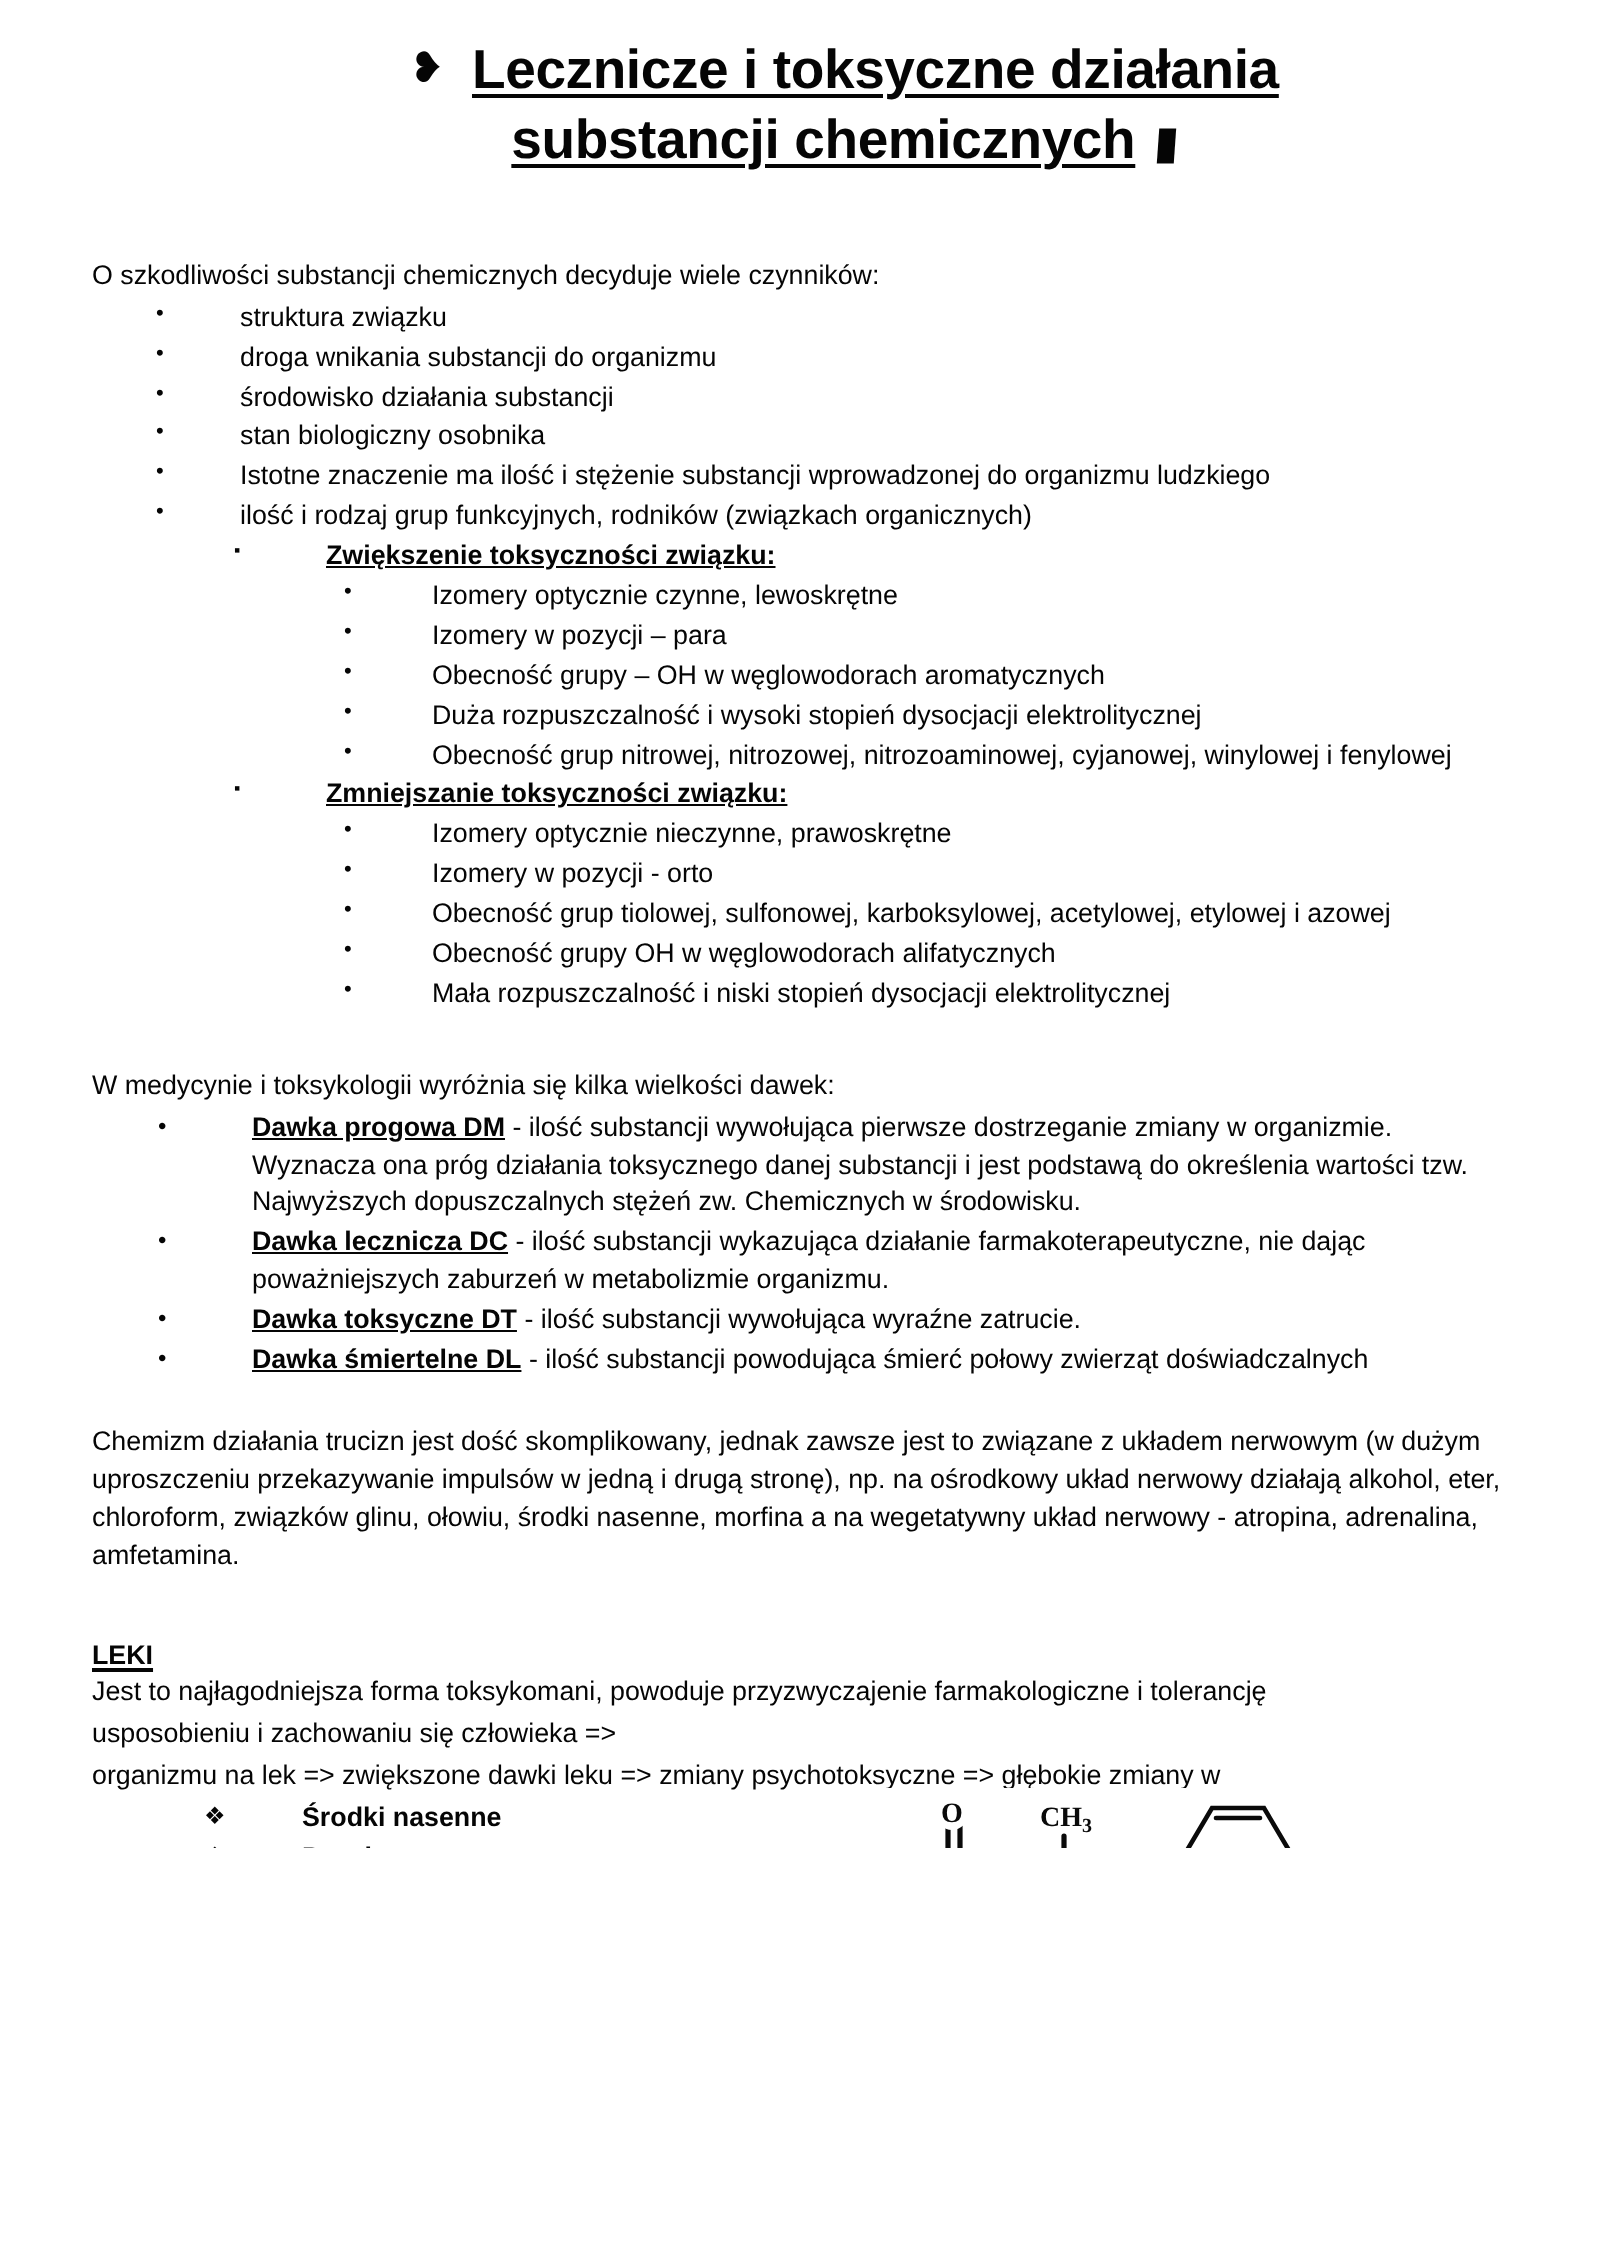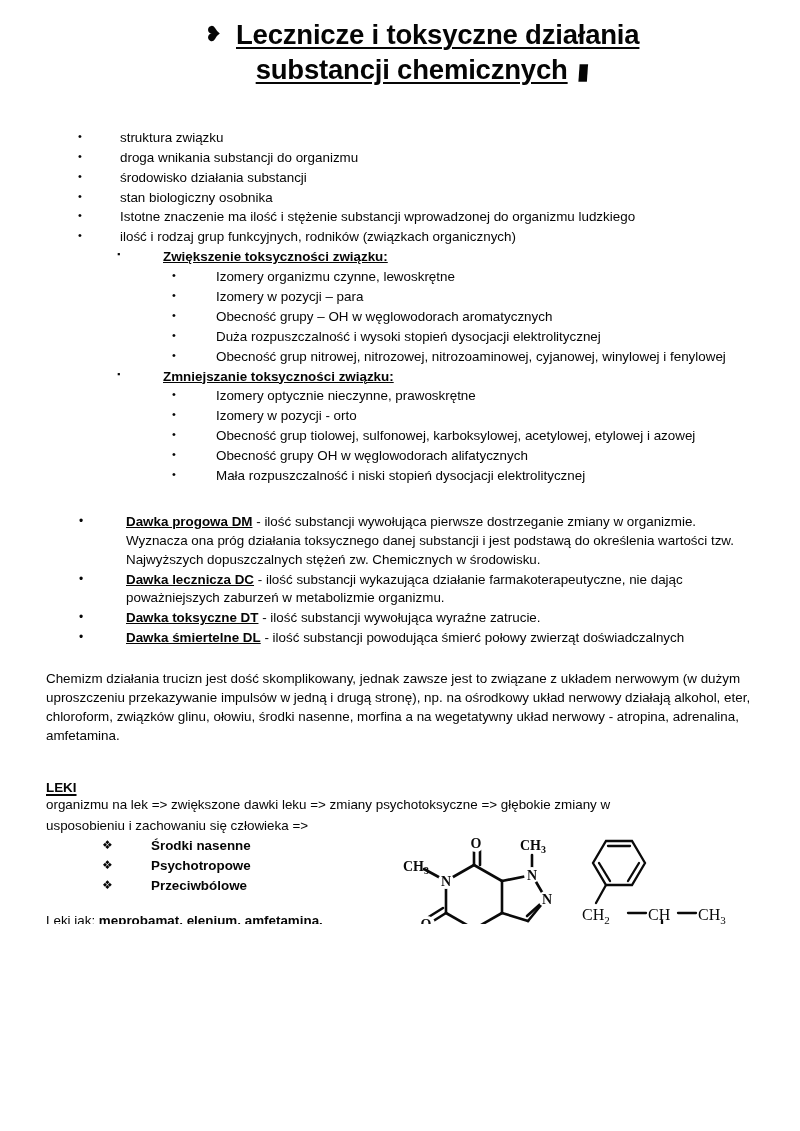--- a/index.html
+++ b/index.html
@@ -172,20 +172,21 @@
       <div class="title-line">
         <span class="title-bullet">❥</span><span class="title-underline">Lecznicze i toksyczne działania</span>
       </div>
       <div class="title-line">
         <span class="title-underline">substancji chemicznych</span><span class="title-tail">▮</span>
       </div>
     </div>
 
     <div class="gap-m"></div>
 
+    <p class="para">O szkodliwości substancji chemicznych decyduje wiele czynników:</p>
 
     <ul class="lst lvl1">
       <li>
           <span class="mk">•</span>
           <span class="tx">struktura związku</span>
         </li>
       <li>
           <span class="mk">•</span>
           <span class="tx">droga wnikania substancji do organizmu</span>
         </li>
@@ -209,21 +210,21 @@
 
     <ul class="lst lvl2">
       <li>
           <span class="mk">▪</span>
           <span class="tx b">Zwiększenie toksyczności związku:</span>
         </li>
     </ul>
     <ul class="lst lvl3">
       <li>
           <span class="mk">•</span>
-          <span class="tx">Izomery organizmu czynne, lewoskrętne</span>
+          <span class="tx">Izomery optycznie czynne, lewoskrętne</span>
         </li>
       <li>
           <span class="mk">•</span>
           <span class="tx">Izomery w pozycji – para</span>
         </li>
       <li>
           <span class="mk">•</span>
           <span class="tx">Obecność grupy – OH w węglowodorach aromatycznych</span>
         </li>
       <li>
@@ -260,20 +261,21 @@
           <span class="tx">Obecność grupy OH w węglowodorach alifatycznych</span>
         </li>
       <li>
           <span class="mk">•</span>
           <span class="tx">Mała rozpuszczalność i niski stopień dysocjacji elektrolitycznej</span>
         </li>
     </ul>
 
     <div class="gap-xl"></div>
 
+    <p class="para">W medycynie i toksykologii wyróżnia się kilka wielkości dawek:</p>
     <ul class="lst lvld">
       <li>
           <span class="mk">•</span>
           <span class="tx"><span class="b">Dawka progowa DM</span><span> - ilość substancji wywołująca pierwsze dostrzeganie zmiany w organizmie. Wyznacza ona próg działania toksycznego danej substancji i jest podstawą do określenia wartości tzw. Najwyższych dopuszczalnych stężeń zw. Chemicznych w środowisku.</span></span>
         </li>
       <li>
           <span class="mk">•</span>
           <span class="tx"><span class="b">Dawka lecznicza DC</span><span> - ilość substancji wykazująca działanie farmakoterapeutyczne, nie dając poważniejszych zaburzeń w metabolizmie organizmu.</span></span>
         </li>
       <li>
@@ -290,22 +292,23 @@
 
     <p class="para">Chemizm działania trucizn jest dość skomplikowany, jednak zawsze jest to związane z układem nerwowym (w dużym uproszczeniu przekazywanie impulsów w jedną i drugą stronę), np. na ośrodkowy układ nerwowy działają alkohol, eter, chloroform, związków glinu, ołowiu, środki nasenne, morfina a na wegetatywny układ nerwowy - atropina, adrenalina, amfetamina.</p>
 
     <div class="gap-m"></div>
 
 
     <div class="gap-m"></div>
 
     <div>
       <div class="sec-head">LEKI</div>
+      <p class="para">Jest to najłagodniejsza forma toksykomani, powoduje przyzwyczajenie farmakologiczne i tolerancję</p>
+      <p class="para">usposobieniu i zachowaniu się człowieka =&gt;</p>
       <p class="para">organizmu na lek =&gt; zwiększone dawki leku =&gt; zmiany psychotoksyczne =&gt; głębokie zmiany w</p>
-      <p class="para">usposobieniu i zachowaniu się człowieka =&gt;</p>
     </div>
 
     <div class="bottom-row">
       <div class="bottom-left">
 
         <ul class="lst lvlx">
           <li>
               <span class="mk">❖</span>
               <span class="tx">Środki nasenne</span>
             </li>

